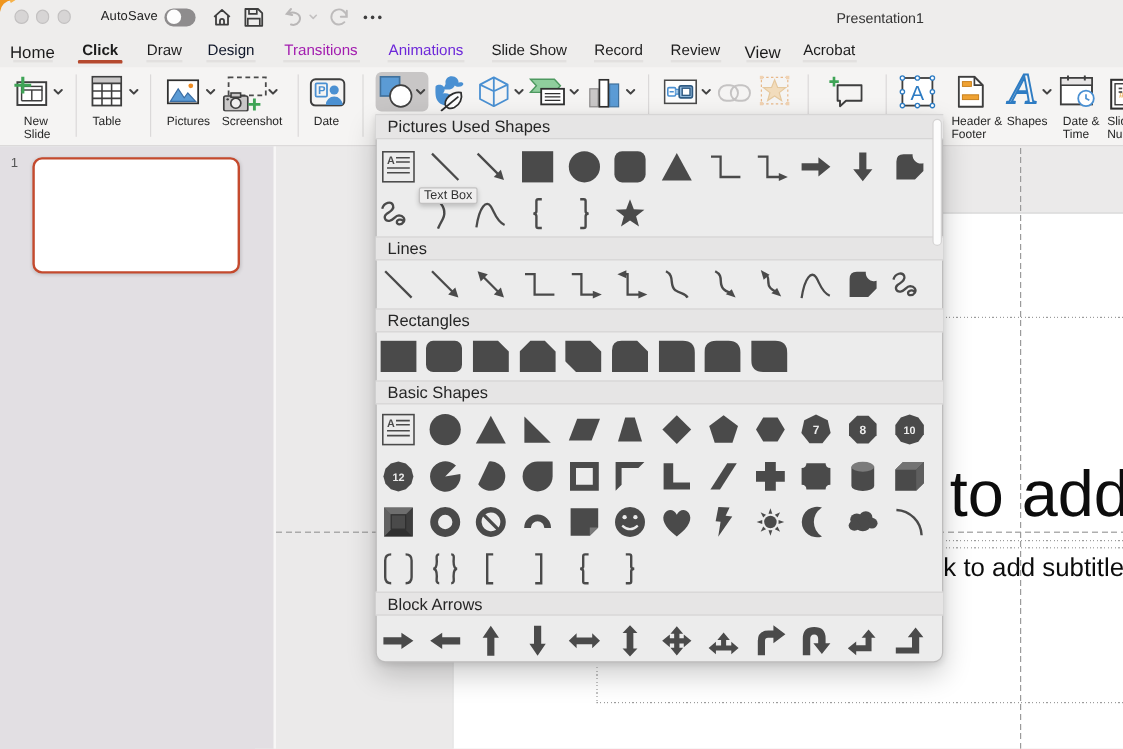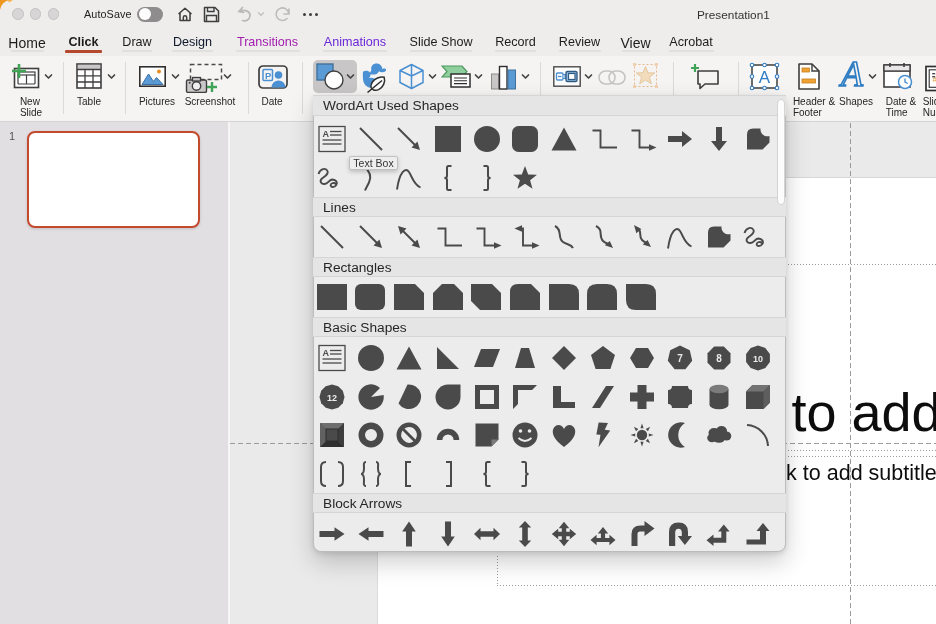--- a/index.html
+++ b/index.html
@@ -243,21 +243,21 @@
 <div class="abs" style="left:850px;top:123px;width:1px;height:501px;background:repeating-linear-gradient(to bottom,#9b9b9b 0 5px,transparent 5px 8px)"></div>
 <div class="abs" style="left:230px;top:443px;width:706px;height:1px;background:repeating-linear-gradient(to right,#9b9b9b 0 5px,transparent 5px 8px)"></div>
 <div class="abs" style="left:788px;top:264px;width:148px;height:1px;background:repeating-linear-gradient(to right,#9c9c9c 0 1px,transparent 1px 3px)"></div>
 <div class="abs" style="left:788px;top:450px;width:148px;height:1px;background:repeating-linear-gradient(to right,#9c9c9c 0 1px,transparent 1px 3px)"></div>
 <div class="abs" style="left:788px;top:455.5px;width:148px;height:1px;background:repeating-linear-gradient(to right,#9c9c9c 0 1px,transparent 1px 3px)"></div>
 <div class="abs" style="left:497px;top:585px;width:439px;height:1px;background:repeating-linear-gradient(to right,#9c9c9c 0 1px,transparent 1px 3px)"></div>
 <div class="abs" style="left:497px;top:556px;width:1px;height:29px;background:repeating-linear-gradient(to bottom,#9c9c9c 0 1px,transparent 1px 3px)"></div>
 <div class="abs" style="left:850px;top:380.5px;transform:translateX(-50%);font-size:54px;color:#0d0d0d;white-space:nowrap">Click to add title</div>
 <div class="abs" style="left:843.5px;top:460.5px;transform:translateX(-50%);font-size:21.5px;color:#0d0d0d;white-space:nowrap">Click to add subtitle</div>
 <div class="abs" style="left:313px;top:94.5px;width:473px;height:457px;background:#ececec;border:1px solid #bdbcbc;border-radius:1px 6px 8px 8px;box-shadow:0 10px 24px rgba(0,0,0,0.2),0 2px 5px rgba(0,0,0,0.1)"></div>
-<div class="hdr" style="top:95px">WordArt Used Shapes</div>
+<div class="hdr" style="top:95px">Pictures Used Shapes</div>
 <div class="hdr" style="top:196.5px">Lines</div>
 <div class="hdr" style="top:256.5px">Rectangles</div>
 <div class="hdr" style="top:316.5px">Basic Shapes</div>
 <div class="hdr" style="top:492.5px">Block Arrows</div>
 <div class="row" style="left:312.7px;top:123.5px">
     <div class="cell">
       <svg width="30" height="30" viewBox="0 0 30 30">
         <rect x="2" y="2.5" width="26" height="25" fill="none" stroke="#4a4a4a" stroke-width="1.3"></rect>
         <text x="5.5" y="12.5" font-size="9" font-weight="bold" fill="#4a4a4a" font-family="Liberation Sans">A</text>
         <line x1="13" y1="7.5" x2="24.5" y2="7.5" stroke="#4a4a4a" stroke-width="1.3"></line>

